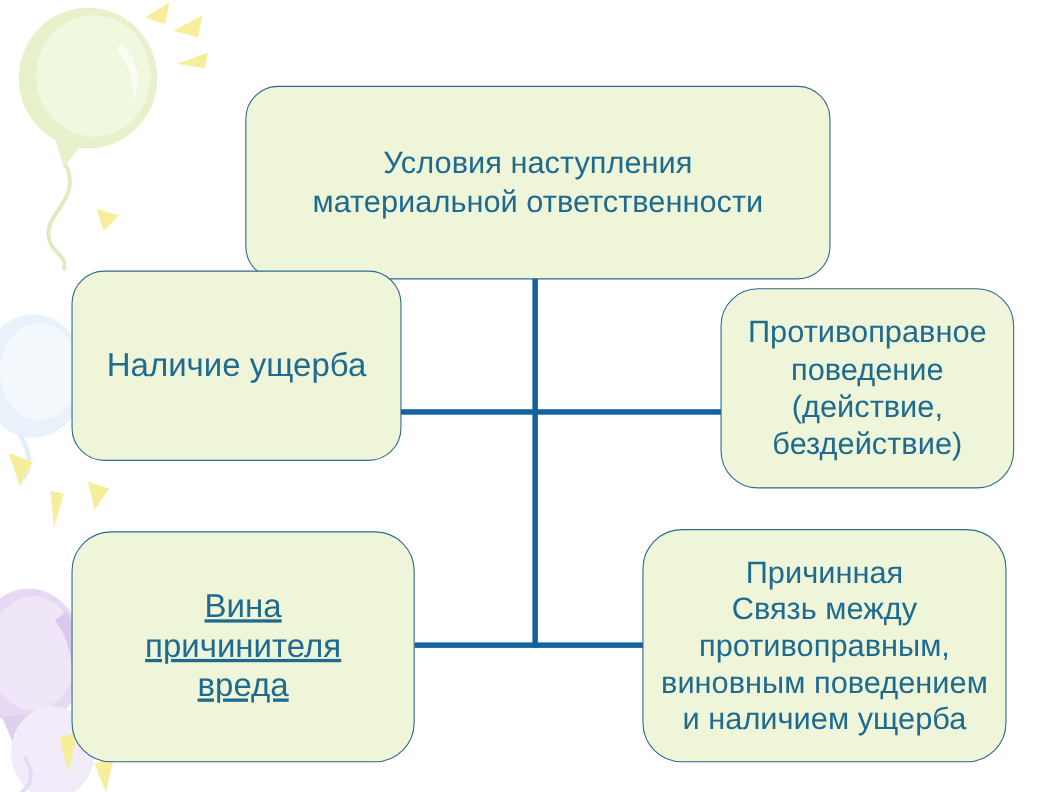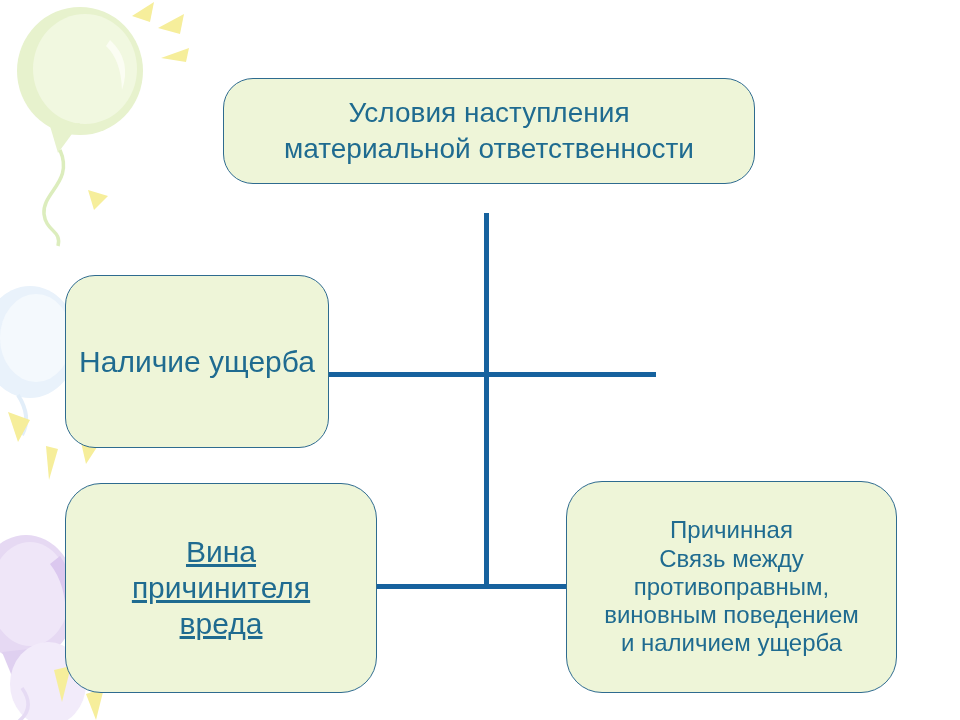--- a/index.html
+++ b/index.html
@@ -16,25 +16,25 @@
   .node {
     position:absolute; z-index:2; box-sizing:border-box;
     background:var(--box-fill,#eef5d8);
     border:1.6px solid var(--box-border,#2e6b8f);
     border-radius:30px;
     display:flex; align-items:center; justify-content:center;
     text-align:center;
     color:var(--text-color,#1f6b90);
   }
   .node-label { white-space:pre-line; display:block; }
-  .node-root    { left:223px; top:78px;  width:532px; height:106px; font-size:28px; line-height:1.28; }
-  .node-damage  { left:65px;  top:275px; width:264px; height:173px; font-size:30px; line-height:1.2; }
+  .node-root    { left:223px; top:78px;  width:532px; height:176px; font-size:28px; line-height:1.28; }
+  .node-damage  { left:65px;  top:246px; width:300px; height:173px; font-size:30px; line-height:1.2; }
   .node-unlawful{ left:655px; top:262px; width:267px; height:182px; font-size:28px; line-height:1.22; border-radius:34px; }
   .node-fault   { left:65px;  top:483px; width:312px; height:210px; font-size:30px; line-height:1.2;  border-radius:36px;text-decoration:underline; }
-  .node-causal  { left:566px; top:481px; width:331px; height:212px; font-size:24px; line-height:1.18; border-radius:36px; }
+  .node-causal  { left:584px; top:481px; width:331px; height:212px; font-size:28px; line-height:1.18; border-radius:36px; }
 </style>
 </head>
 <body>
 
 <div id="stage">
 
   <svg id="decor" viewBox="0 0 960 720" xmlns="http://www.w3.org/2000/svg">
 
     <g>
       <ellipse cx="80" cy="71" rx="63" ry="64" style="fill:var(--balloon-green,#e7f2cd)"></ellipse>
@@ -84,20 +84,26 @@
 
   <div class="node node-root">
     <span class="node-label">Условия наступления
 материальной ответственности</span>
   </div>
 
   <div class="node node-damage">
     <span class="node-label">Наличие ущерба</span>
   </div>
 
+  <div class="node node-unlawful">
+    <span class="node-label">Противоправное
+поведение
+(действие,
+бездействие)</span>
+  </div>
 
   <div class="node node-fault">
     <span class="node-label">Вина
 причинителя
 вреда</span>
   </div>
 
   <div class="node node-causal">
     <span class="node-label">Причинная
 Связь между

